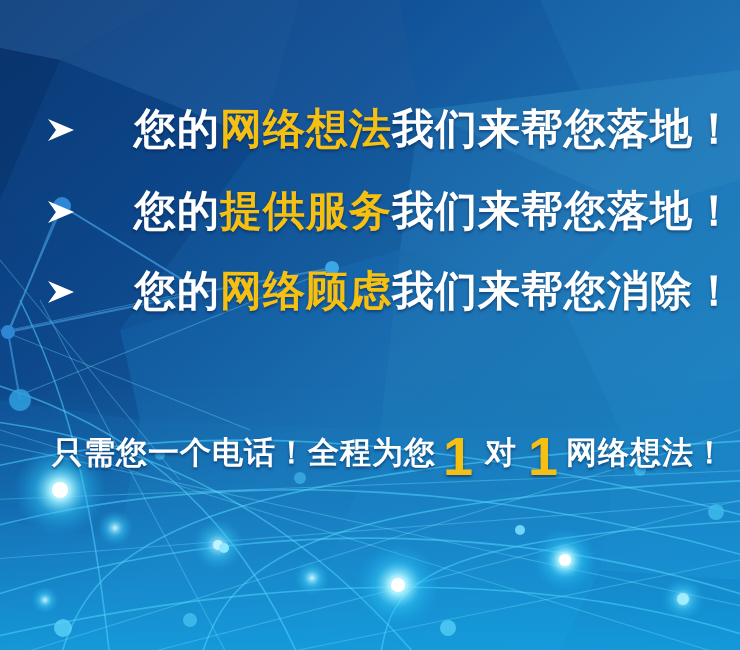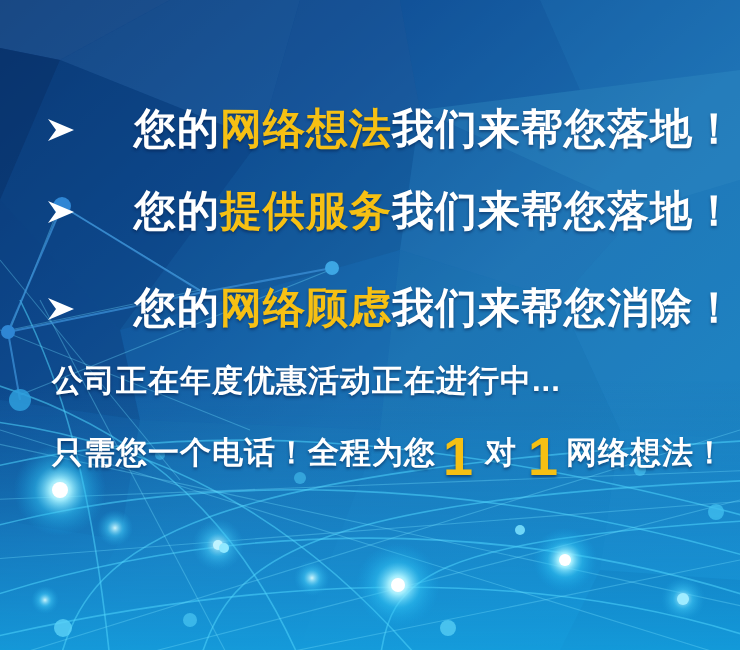--- a/index.html
+++ b/index.html
@@ -38,21 +38,21 @@
   .bullet-line {
     position: absolute;
     left: 44px;
     display: flex;
     align-items: center;
     white-space: nowrap;
     gap: 30px;
   }
   .bullet-line.l1 { top: 103px; }
   .bullet-line.l2 { top: 185px; }
-  .bullet-line.l3 { top: 282px; text-align: right; }
+  .bullet-line.l3 { top: 265px; text-align: right; }
 
   .arrow-icon {
     width: 34px;
     height: 34px;
     flex: 0 0 34px;
     margin-right: 26px;
     position: relative;
     top: 1px;
   }
   .arrow-icon svg { display: block; width: 100%; height: 100%; }
@@ -261,21 +261,20 @@
 
     <div class="bullet-line l3">
       <span class="arrow-icon">
         <svg viewBox="0 0 34 34">
           <path d="M4 6 L30 17 L4 28 L12 17 Z" fill="#ffffff"></path>
         </svg>
       </span>
       <span class="headline"><span>您的</span><span class="hi">网络顾虑</span><span>我们来帮您消除！</span></span>
     </div>
 
-    <div class="sub-line s1">公司正在年度优惠活动正在进行中...</div>
 
     <div class="sub-line s2">
       <span>只需您一个电话！全程为您</span>
       <span class="big-one">1</span>
       <span class="mid">对</span>
       <span class="big-one">1</span>
       <span>网络想法！</span>
     </div>
 
   </div>

